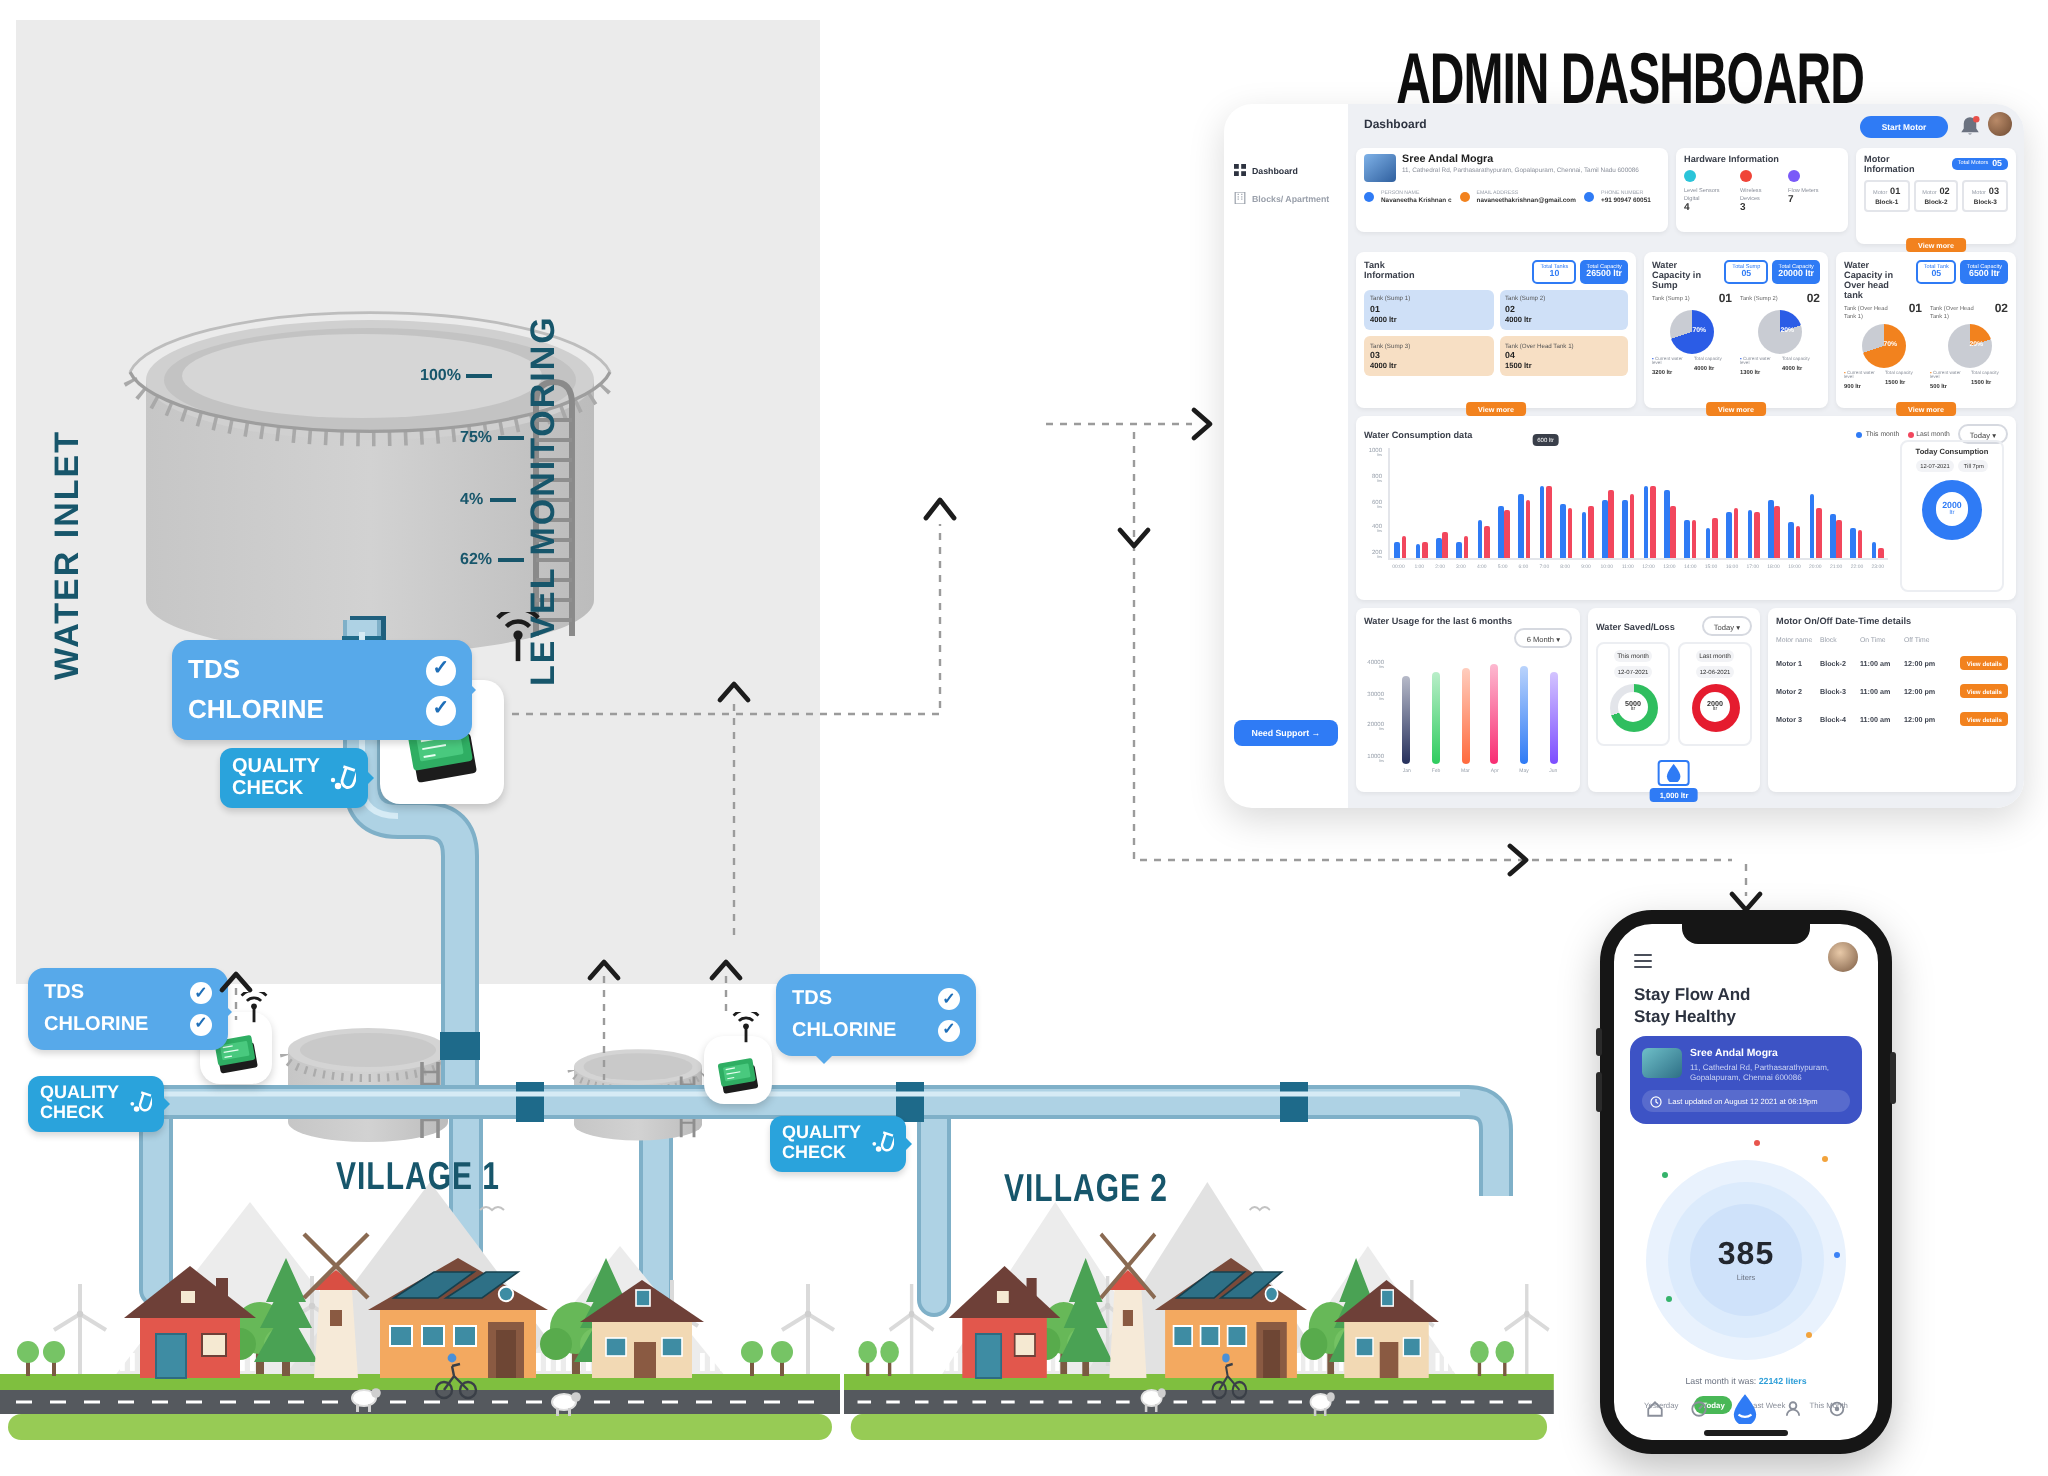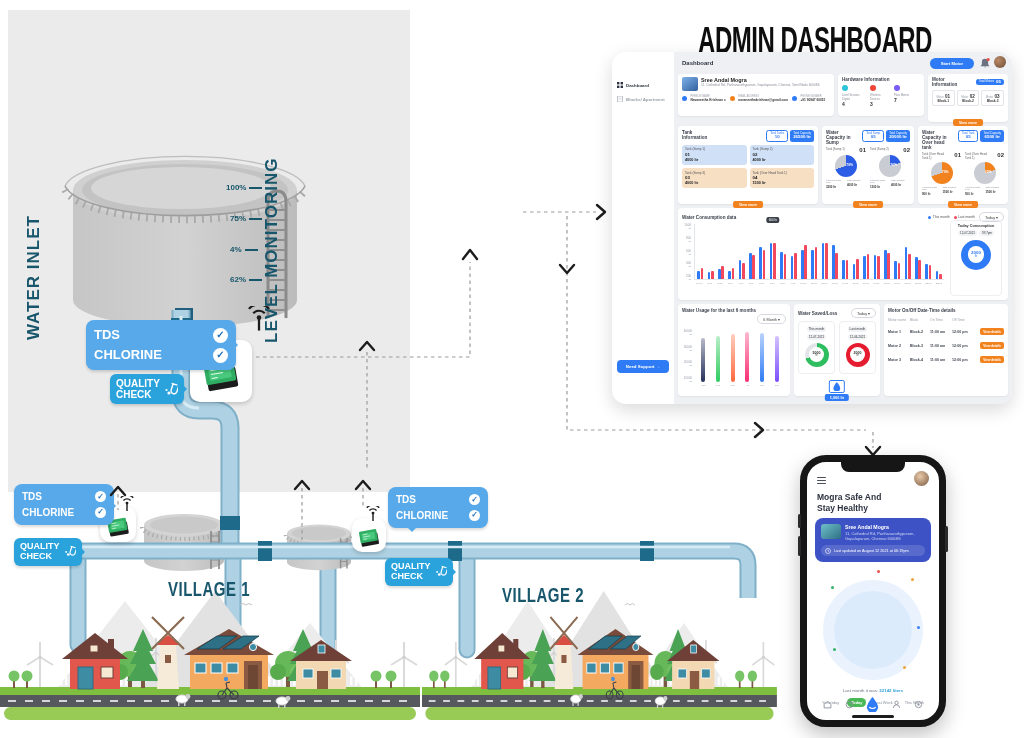--- a/index.html
+++ b/index.html
@@ -161,21 +161,21 @@
     <path d="M9 38 A121 34 0 0 0 249 38" stroke="#9e9e9e" stroke-width="1.6" fill="none"></path>
     <path d="M212 54 q0 -11 9 -11 q9 0 9 11" stroke="#8a8a8a" stroke-width="3" fill="none"></path>
     <path d="M212 54 V170 M230 54 V170" stroke="#8a8a8a" stroke-width="3"></path>
     <path d="M212 62 H230 M212 72 H230 M212 82 H230 M212 92 H230 M212 102 H230 M212 112 H230 M212 122 H230 M212 132 H230 M212 142 H230 M212 152 H230 M212 162 H230" stroke="#8f8f8f" stroke-width="2"></path>
     <rect x="119" y="160" width="18" height="18" fill="#1f5f7d"></rect>
   </svg>
 
   <div class="vtext" style="left:24px;top:170px;height:170px">WATER INLET</div>
   <div class="vtext" style="left:262px;top:178px;height:165px">LEVEL MONITORING</div>
 
-  <div class="tank-level" style="left:226px;top:183px">
+  <div class="tank-level" style="left:210px;top:183px">
       <span>100%</span>
       <i></i>
     </div>
   <div class="tank-level" style="left:230px;top:214px">
       <span>75%</span>
       <i></i>
     </div>
   <div class="tank-level" style="left:230px;top:245px">
       <span>4%</span>
       <i></i>
@@ -929,41 +929,45 @@
     <div class="abs" style="left:-9px;top:74px;width:3px;height:20px;background:#2a2a2a;border-radius:2px"></div>
     <div class="abs" style="right:-9px;top:64px;width:3px;height:26px;background:#2a2a2a;border-radius:2px"></div>
     <div class="pscreen">
       <div class="hamb abs" style="left:10px;top:13px">
           <div></div>
           <div></div>
           <div></div>
         </div>
       <div class="abs" style="right:10px;top:9px;width:15px;height:15px;border-radius:50%;background:radial-gradient(circle at 40% 35%,#e8c9a8,#7a5a42)"></div>
       <div class="abs" style="left:10px;top:30px;font-size:8.5px;font-weight:800;color:#2d3340;line-height:1.25">
-        <div>Mogra Safe And</div>
+        <div>Stay Flow And</div>
           <div>Stay Healthy</div>
       </div>
       <div class="pcard">
         <div style="display:flex;gap:4px">
           <div style="width:20px;height:15px;border-radius:3px;background:linear-gradient(140deg,#6fc0c9,#2e6f86)"></div>
           <div>
             <div style="font-size:5.2px;font-weight:800">Sree Andal Mogra</div>
             <div style="font-size:4px;color:#ccd5f4;width:78px;margin-top:1px">11, Cathedral Rd, Parthasarathypuram, Gopalapuram, Chennai 600086</div>
           </div>
         </div>
         <div style="margin-top:4px;background:rgba(255,255,255,.14);border-radius:6px;padding:2.5px 4px;display:flex;align-items:center;gap:3px">
           <svg width="6" height="6" viewBox="0 0 10 10">
               <circle cx="5" cy="5" r="4.2" fill="none" stroke="#fff" stroke-width="1"></circle>
               <path d="M5 2.6 V5 L6.8 6.2" stroke="#fff" stroke-width="1" fill="none"></path>
             </svg>
           <span style="font-size:3.8px">Last updated on August 12 2021 at 06:19pm</span>
         </div>
       </div>
       <div class="abs" style="left:16px;top:118px;width:100px;height:100px;border-radius:50%;background:#e9f2fd"></div>
       <div class="abs" style="left:27px;top:129px;width:78px;height:78px;border-radius:50%;background:#dcebfc"></div>
+      <div class="abs" style="left:38px;top:140px;width:56px;height:56px;border-radius:50%;background:#cfe2fa;display:flex;flex-direction:column;align-items:center;justify-content:center">
+        <div style="font-size:16px;font-weight:900;color:#23272f;letter-spacing:.5px">385</div>
+        <div style="font-size:3.8px;color:#6b7280">Liters</div>
+      </div>
       <div class="dotm" style="left:24px;top:124px;background:#35b36b"></div>
       <div class="dotm" style="left:104px;top:116px;background:#f2a33c"></div>
       <div class="dotm" style="left:70px;top:108px;background:#e8554d"></div>
       <div class="dotm" style="left:110px;top:164px;background:#3b82f6"></div>
       <div class="dotm" style="left:26px;top:186px;background:#35b36b"></div>
       <div class="dotm" style="left:96px;top:204px;background:#f2a33c"></div>
       <div class="abs" style="left:0;right:0;top:226px;text-align:center;font-size:4.4px;color:#6b7280">
         <span>Last month it was:</span> <b style="color:#2f9fd8">22142 liters</b>
       </div>
       <div class="filters" style="top:236px">

